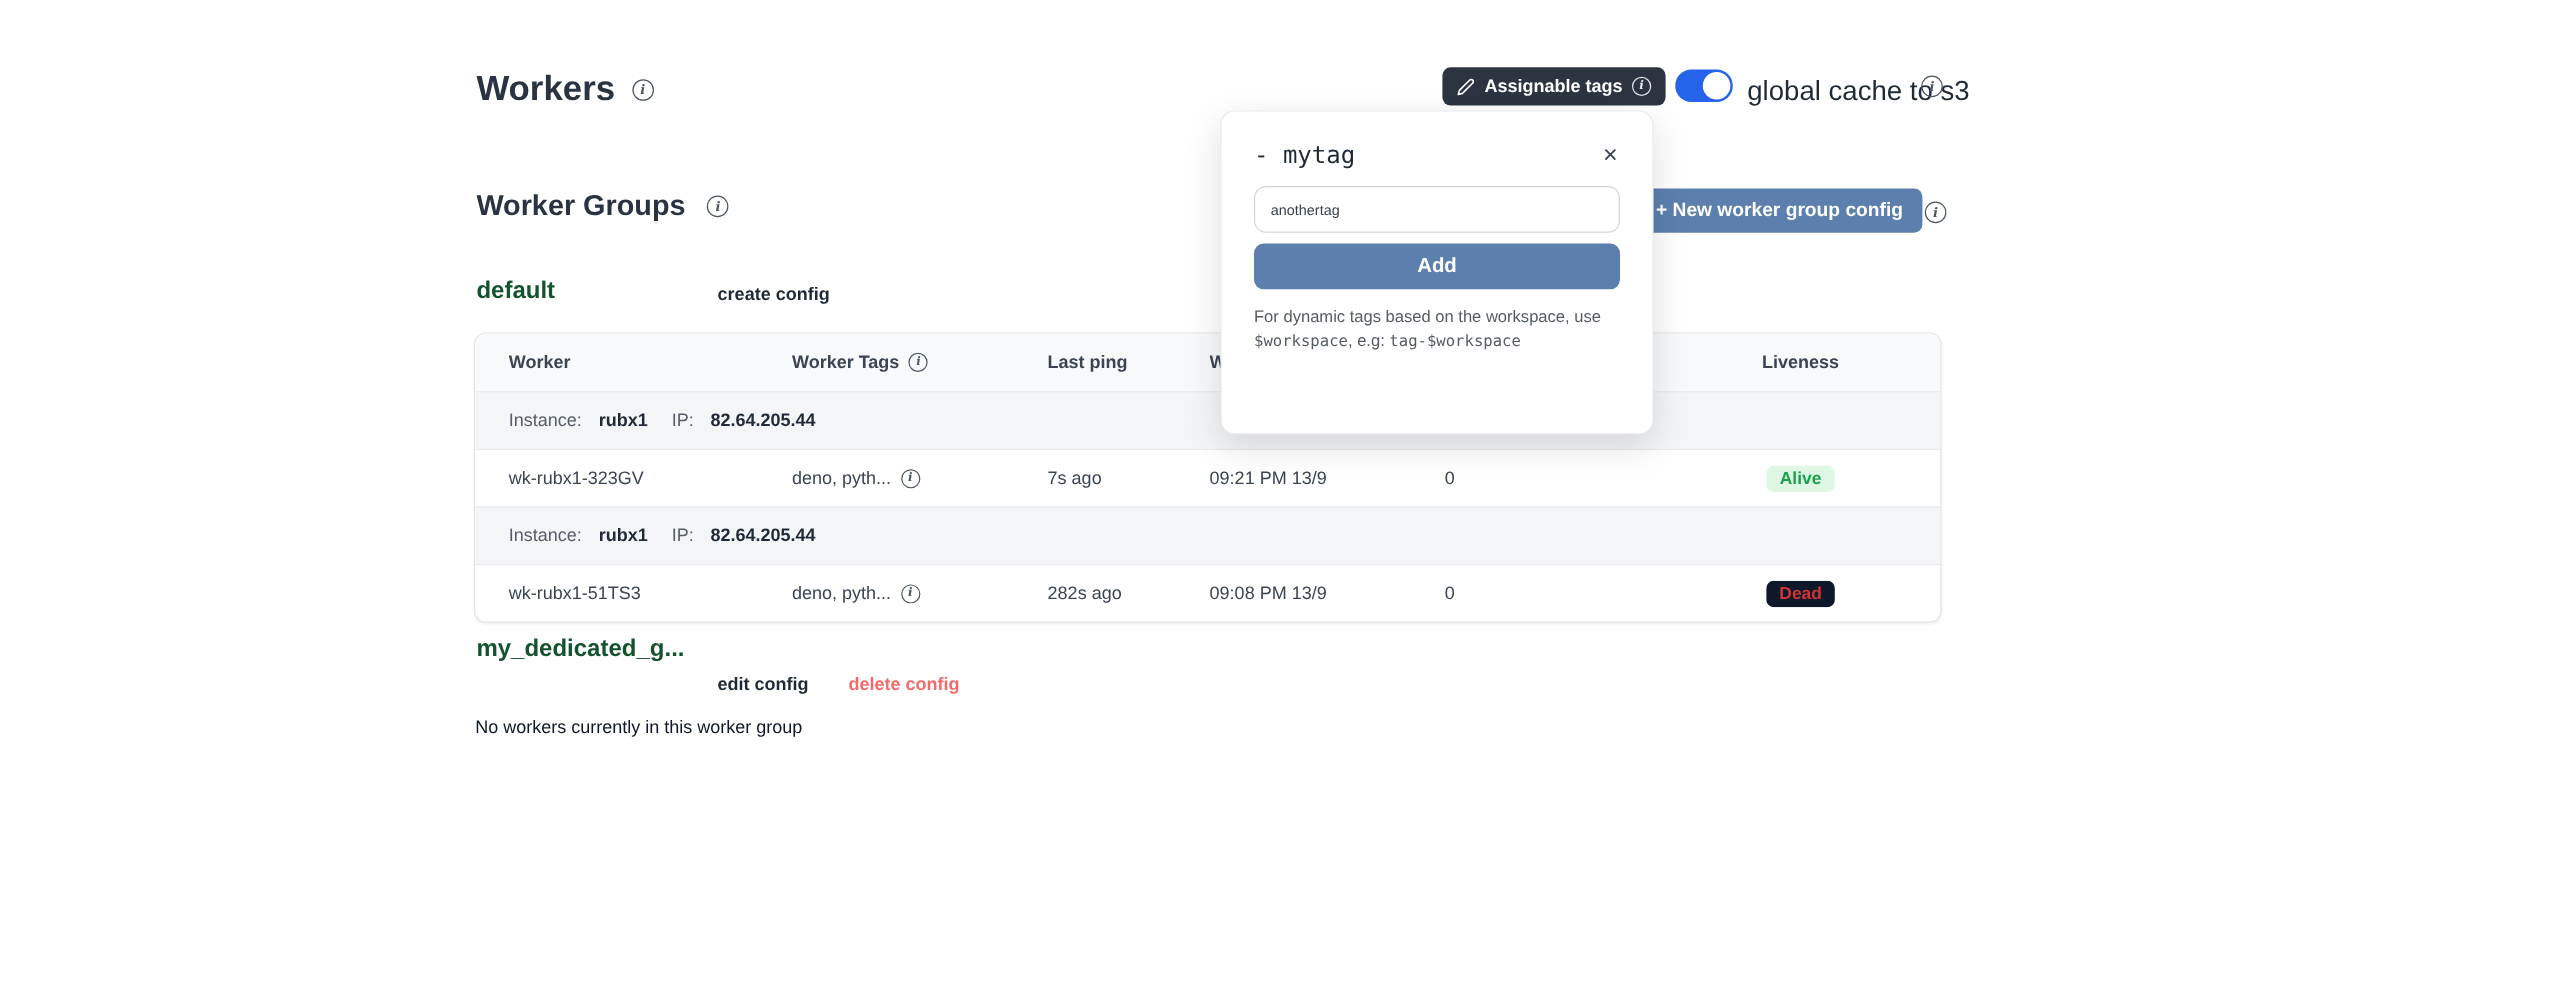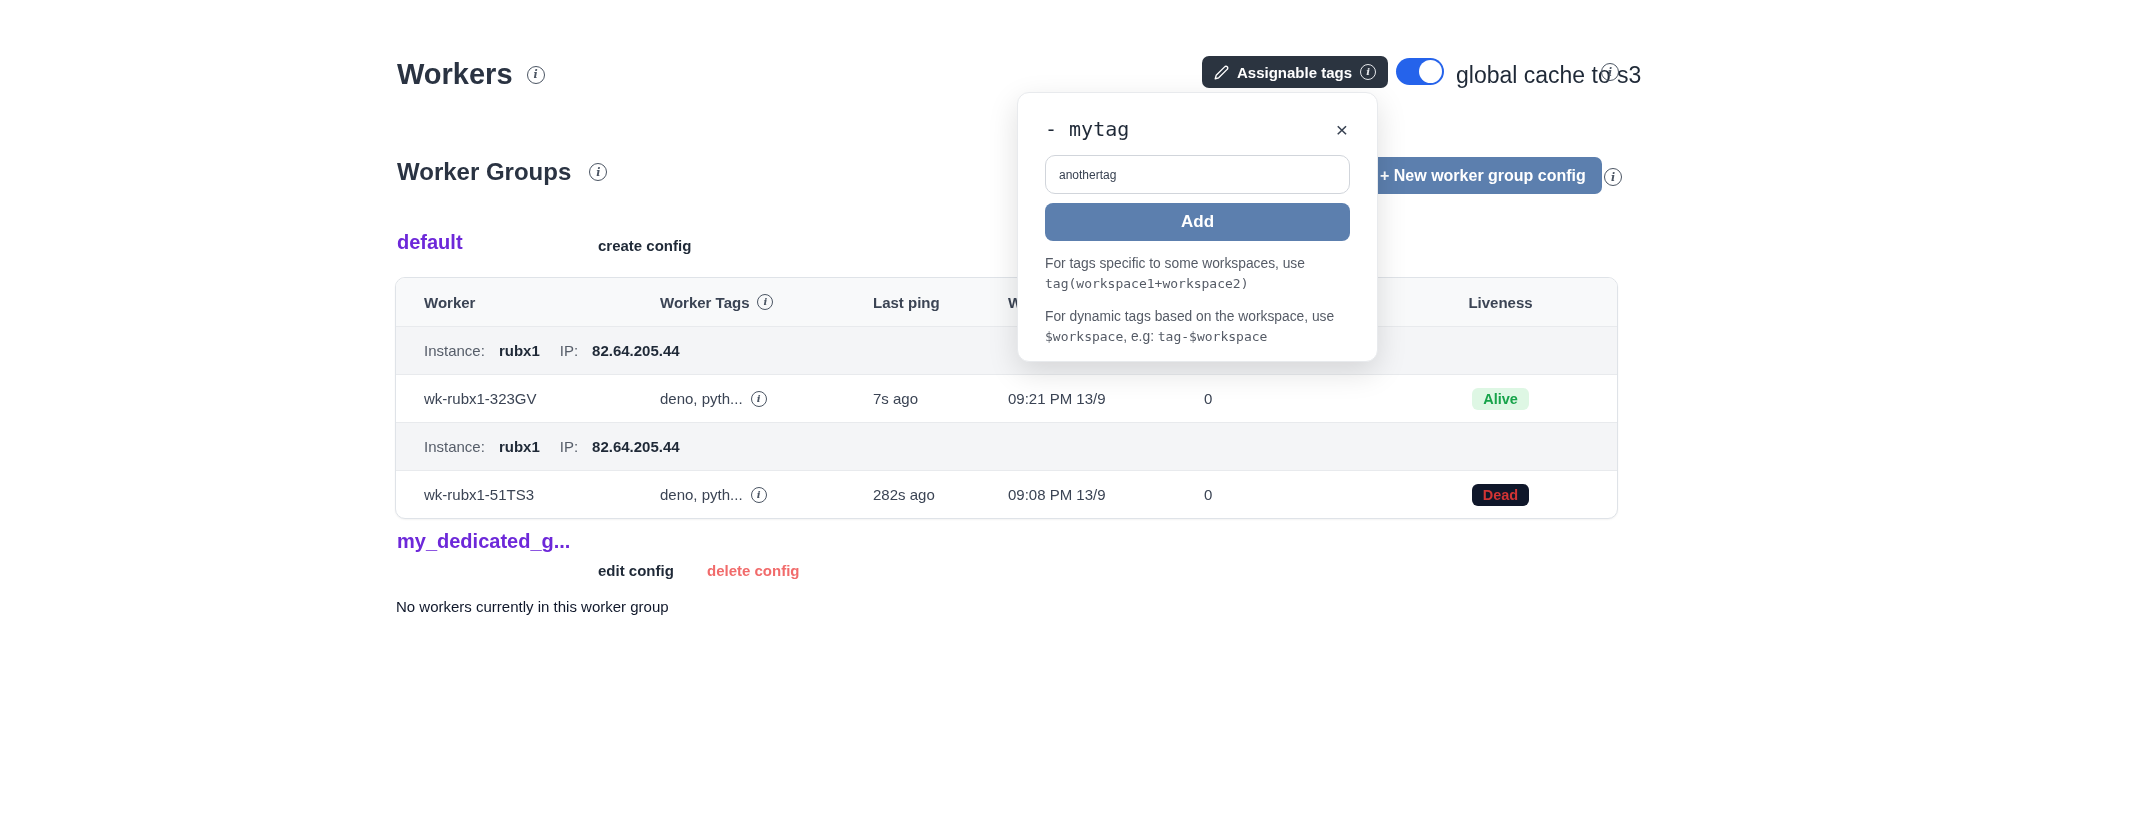--- a/index.html
+++ b/index.html
@@ -39,21 +39,21 @@
   
   .btn-blue {
     position:absolute; left:1364px; top:157px; height:37px;
     background:#5c7fae; color:#ffffff; border:none; border-radius:7px;
     padding:0 16px; font-size:16px; font-weight:700; font-family:inherit; cursor:pointer;
     z-index:1;
   }
   .newcfg-info { position:absolute; left:1604px; top:168px; z-index:1; }
 
   
-  .group-name { position:absolute; left:397px; font-size:20px; font-weight:700; color:#6d28d9; }
+  .group-name { position:absolute; left:397px; font-size:20px; font-weight:700; color:#14532d; }
   .group-link { position:absolute; font-size:15px; font-weight:700; color:#1f2937; background:none; border:none; padding:0; font-family:inherit; cursor:pointer; }
   .group-link.red { color:#f16b6b; }
   .empty-msg { position:absolute; left:396px; top:598px; font-size:15px; color:#0f172a; }
 
   
   .table {
     position:absolute; left:395px; top:277px; width:1223px;
     background:#ffffff; border:1px solid #dfe3e8; border-radius:10px;
     overflow:hidden; box-shadow:0 1px 2px rgba(0,0,0,.05);
   }
@@ -201,22 +201,18 @@
   <span class="empty-msg">No workers currently in this worker group</span>
 
   <div class="popover">
     <div class="pop-title">
       <span class="tag-name">- mytag</span>
       <button class="close-x">×</button>
     </div>
     <input class="tag-input" type="text" value="anothertag" style="">
     <button class="add-btn">Add</button>
     <p class="pop-help">
-      <span>For tags specific to some workspaces, use</span><br>
-      <span class="mono">tag(workspace1+workspace2)</span>
-    </p>
-    <p class="pop-help">
       <span>For dynamic tags based on the workspace, use</span><br>
       <span class="mono">$workspace</span><span>, e.g: </span><span class="mono">tag-$workspace</span>
     </p>
   </div>
 
 </div>
 
 </body></html>

